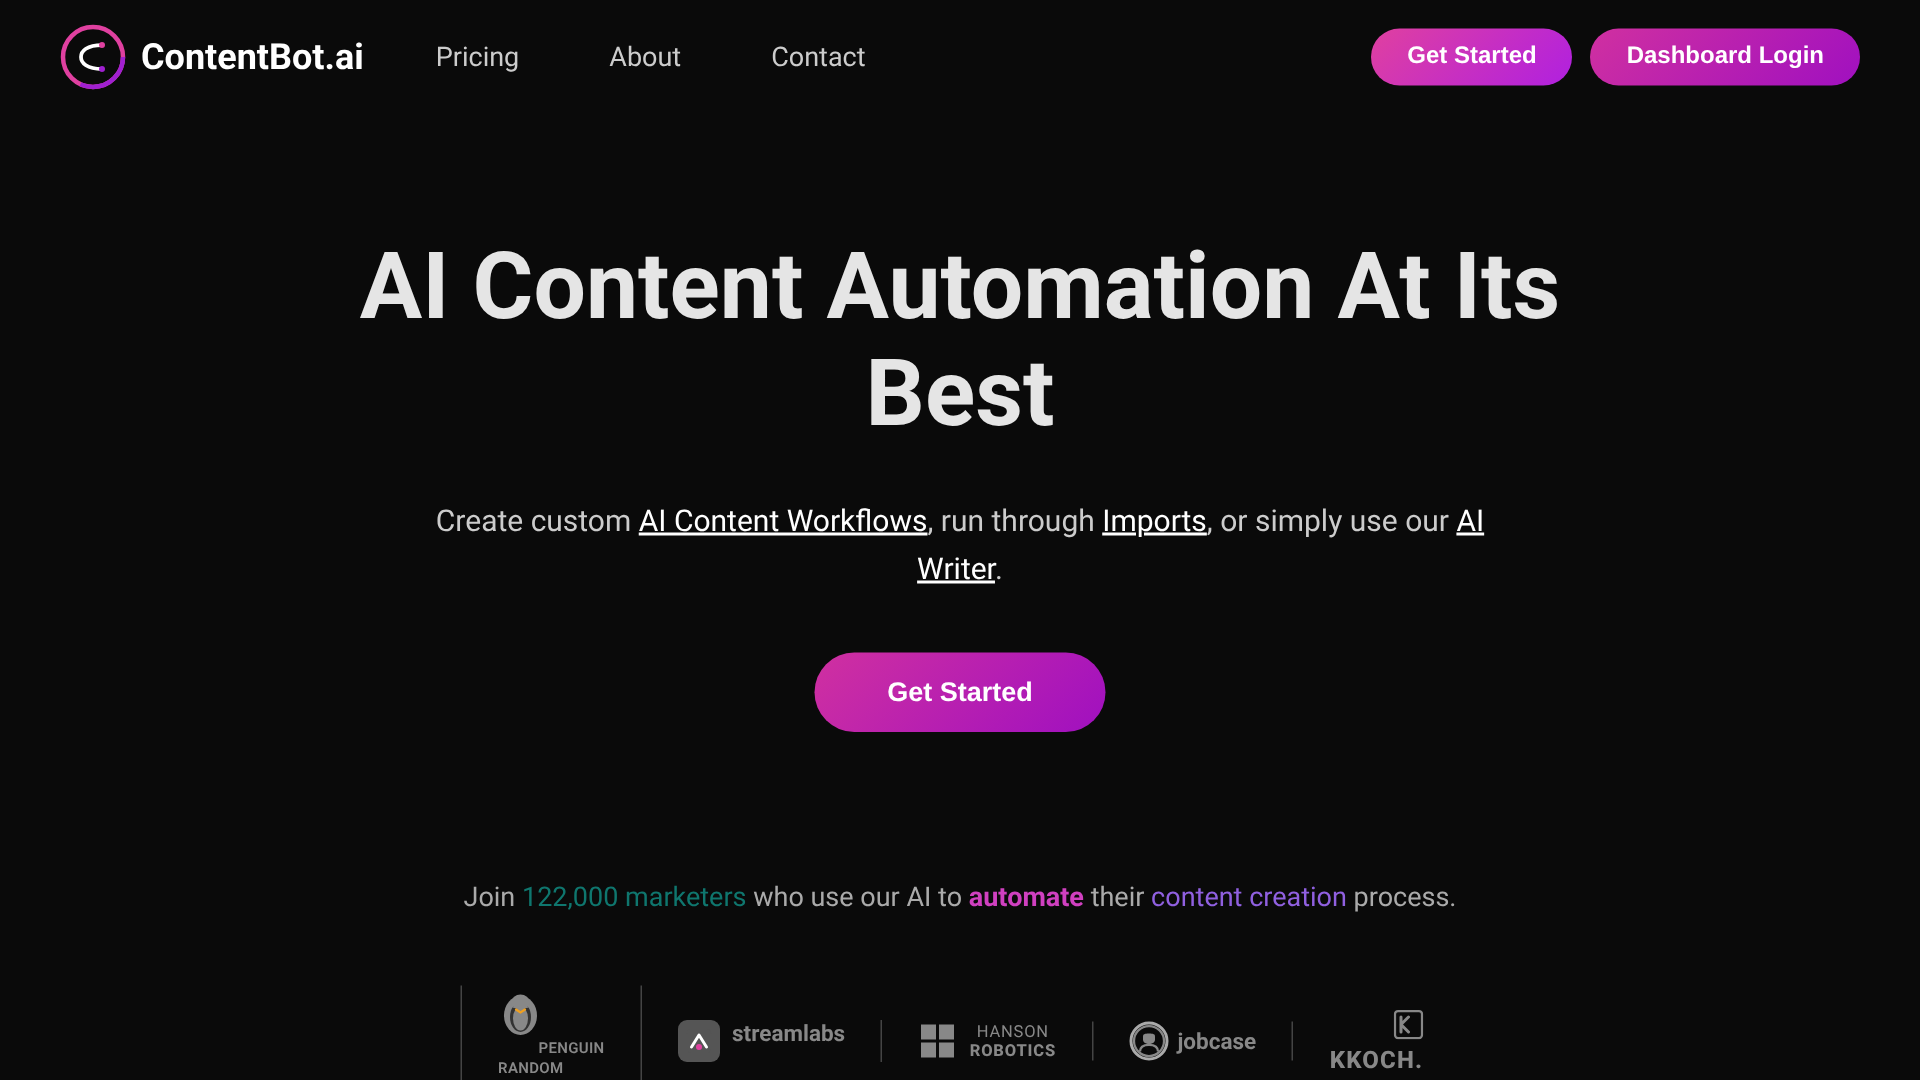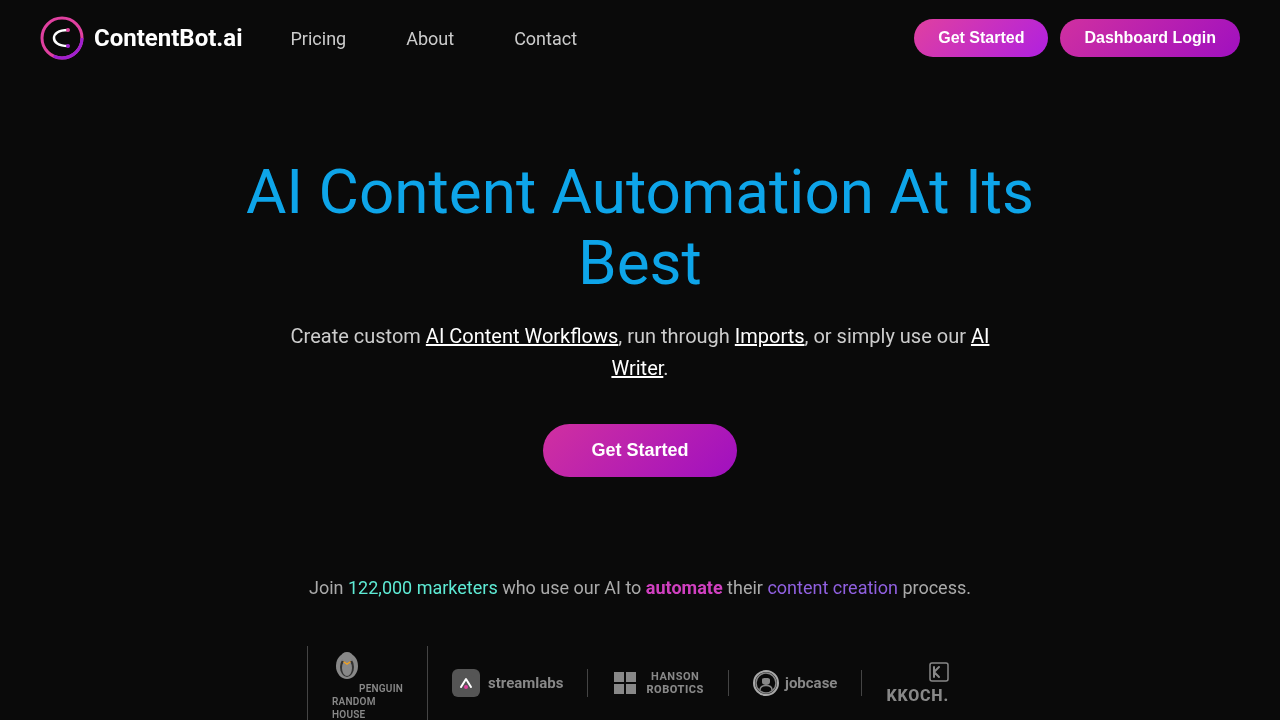--- a/index.html
+++ b/index.html
@@ -80,25 +80,25 @@
     
     .hero {
       display: flex;
       flex-direction: column;
       align-items: center;
       text-align: center;
       padding: 80px 40px 40px;
     }
     .hero-title {
       font-size: 62px;
-      font-weight: 400;
-      color: #0ea5e9;
+      font-weight: 700;
+      color: #e5e5e5;
       line-height: 1.15;
       max-width: 900px;
-      margin-bottom: 21px;
+      margin-bottom: 32px;
     }
     .hero-subtitle {
       font-size: 20px;
       color: #ccc;
       line-height: 1.6;
       max-width: 750px;
       margin-bottom: 40px;
     }
     .hero-subtitle a {
       color: #fff;
@@ -123,21 +123,21 @@
       align-items: center;
       padding: 60px 40px 20px;
       text-align: center;
     }
     .social-proof-text {
       font-size: 18px;
       color: #aaa;
       margin-bottom: 48px;
     }
     .social-proof-text .highlight-orange {
-      color: #5eead4;
+      color: #0f766e;
       text-align: right;
     }
     .social-proof-text .highlight-pink {
       color: #d040c0;
       font-weight: bold;
     }
     .social-proof-text .highlight-purple {
       color: #9060e0;
     }
 
@@ -172,21 +172,20 @@
       font-weight: 600;
       color: #aaa;
       line-height: 1.3;
       text-transform: uppercase;
       letter-spacing: 0.02em;
     }
 
     
     .streamlabs-logo {
       display: flex;
-      align-items: center;
       gap: 8px;
       font-size: 16px;
       font-weight: 700;
       color: #aaa;
     }
     .streamlabs-icon {
       width: 28px;
       height: 28px;
       background: #555;
       border-radius: 6px;
@@ -319,21 +318,21 @@
 
     <div class="logo-item">
       <div class="hanson-logo">
         <svg width="26" height="26" viewBox="0 0 26 26" fill="none">
           <rect x="2" y="2" width="10" height="10" fill="#888"></rect>
           <rect x="14" y="2" width="10" height="10" fill="#888"></rect>
           <rect x="2" y="14" width="10" height="10" fill="#888"></rect>
           <rect x="14" y="14" width="10" height="10" fill="#888"></rect>
         </svg>
         <div style="display:flex;flex-direction:column;line-height:1.2;">
-          <span style="color:#888;font-size:11px;font-weight:700;letter-spacing:0.05em;">HANSON</span>
+          <span style="color:#888;font-size:11px;font-weight:400;letter-spacing:0.05em;">HANSON</span>
           <span style="color:#888;font-size:11px;font-weight:800;letter-spacing:0.05em;">ROBOTICS</span>
         </div>
       </div>
     </div>
 
     <div class="logo-item">
       <div class="jobcase-logo">
         <div class="jobcase-icon">
           <svg width="22" height="22" viewBox="0 0 22 22" fill="none">
             <circle cx="11" cy="11" r="10" stroke="#888" stroke-width="1.5"></circle>

